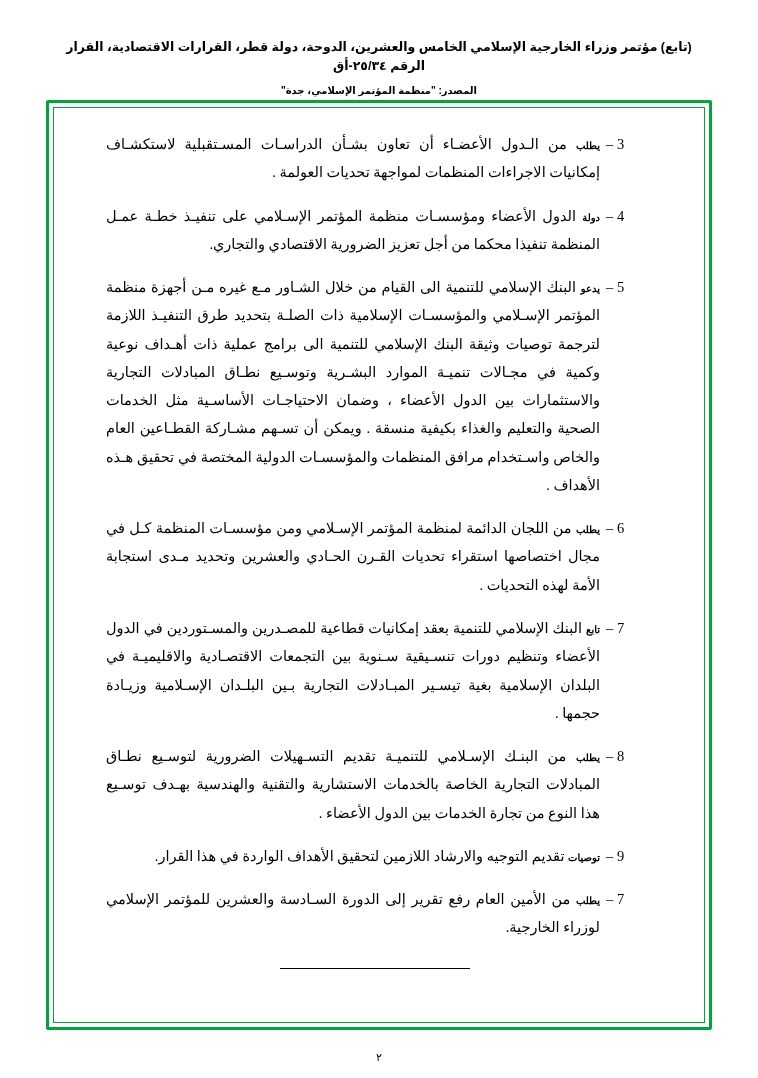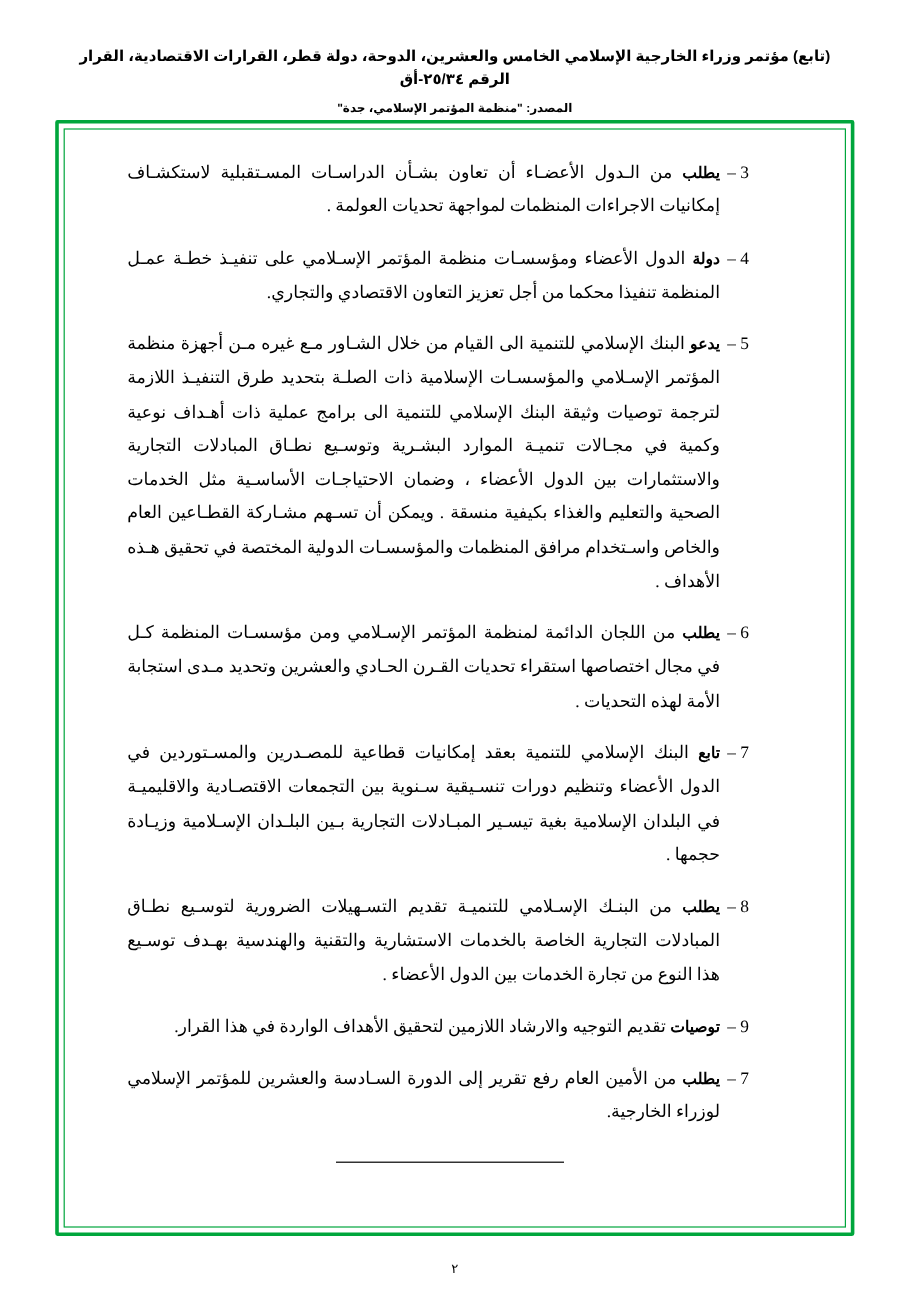--- a/index.html
+++ b/index.html
@@ -89,21 +89,21 @@
   .clause-body {
     flex: 1 1 auto;
     font-size: 14.5px;
     line-height: 1.95;
     text-align: justify;
     text-align-last: right;
   }
   .verb {
     font-family: Liberation Serif, serif;
     font-weight: bold;
-    font-size: 13px;
+    font-size: 10px;
     letter-spacing: 1px;
   }
 
   .rule {
     margin: 26px auto 0 auto;
     width: 190px;
     border-top: 1.3px solid #000;
     height: 0;
   }
 
@@ -130,21 +130,21 @@
   <div class="frame">
     <div class="frame-inner">
 
       <div class="clause">
         <div class="clause-num">3 –</div>
         <div class="clause-body"><span class="verb">يطلب</span><span> من الـدول الأعضـاء أن تعاون بشـأن الدراسـات المسـتقبلية لاستكشـاف إمكانيات الاجراءات المنظمات لمواجهة تحديات العولمة .</span></div>
       </div>
 
       <div class="clause">
         <div class="clause-num">4 –</div>
-        <div class="clause-body"><span class="verb">دولة</span><span> الدول الأعضاء ومؤسسـات منظمة المؤتمر الإسـلامي على تنفيـذ خطـة عمـل المنظمة تنفيذا محكما من أجل تعزيز التعاون الاقتصادي والتجاري.</span></div>
+        <div class="clause-body"><span class="verb">دولة</span><span> الدول الأعضاء ومؤسسـات منظمة المؤتمر الإسـلامي على تنفيـذ خطـة عمـل المنظمة تنفيذا محكما من أجل تعزيز الضرورية الاقتصادي والتجاري.</span></div>
       </div>
 
       <div class="clause">
         <div class="clause-num">5 –</div>
         <div class="clause-body"><span class="verb">يدعو</span><span> البنك الإسلامي للتنمية الى القيام من  خلال الشـاور مـع غيره مـن أجهزة منظمة المؤتمر الإسـلامي والمؤسسـات الإسلامية ذات الصلـة بتحديد طرق التنفيـذ اللازمة لترجمة توصيات وثيقة البنك الإسلامي للتنمية الى برامج عملية ذات أهـداف نوعية وكمية في مجـالات تنميـة الموارد البشـرية وتوسـيع نطـاق المبادلات التجارية والاستثمارات بين الدول الأعضاء ، وضمان الاحتياجـات الأساسـية مثل الخدمات الصحية والتعليم والغذاء بكيفية منسقة . ويمكن أن تسـهم مشـاركة القطـاعين العام والخاص واسـتخدام مرافق المنظمات والمؤسسـات الدولية المختصة في تحقيق هـذه الأهداف .</span></div>
       </div>
 
       <div class="clause">
         <div class="clause-num">6 –</div>
         <div class="clause-body"><span class="verb">يطلب</span><span> من اللجان الدائمة لمنظمة المؤتمر الإسـلامي ومن مؤسسـات المنظمة كـل في مجال اختصاصها استقراء تحديات القـرن الحـادي والعشرين وتحديد مـدى استجابة الأمة لهذه التحديات .</span></div>

